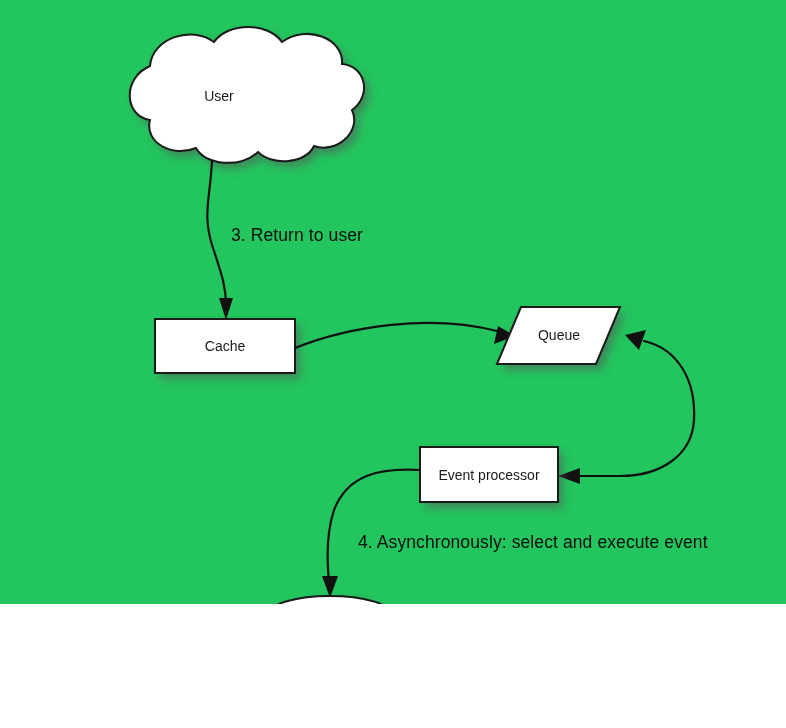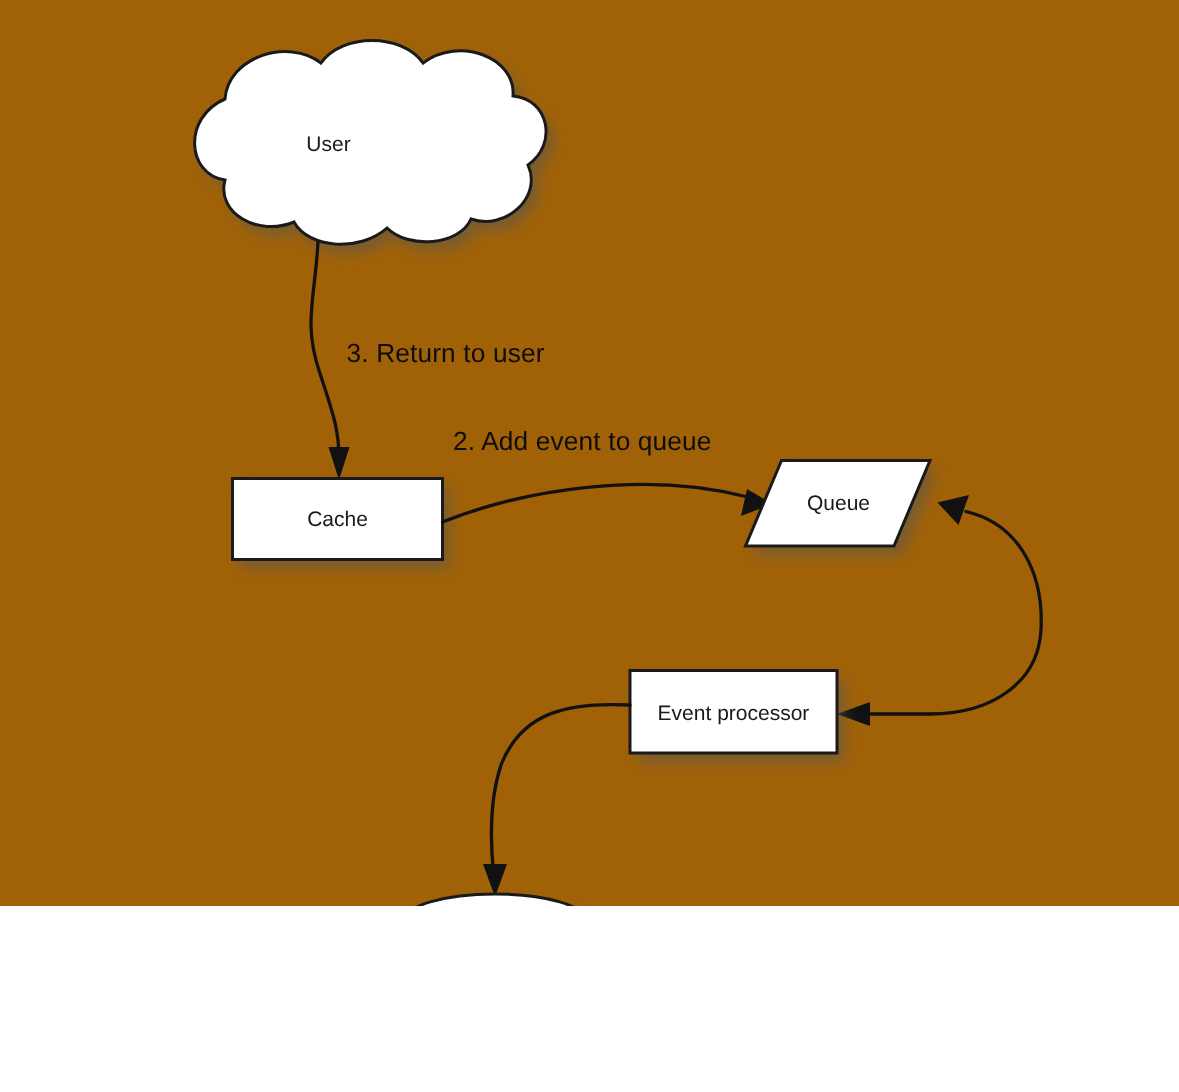--- a/index.html
+++ b/index.html
@@ -9,21 +9,21 @@
     background: #ffffff;
   }
   body {
     font-family: "Liberation Sans", sans-serif;
     color: #000000;
   }
   #canvas {
     position: relative;
     width: 786px;
     height: 604px;
-    background: #a16207;
+    background: #22c55e;
     overflow: hidden;
   }
   #diagram-svg {
     position: absolute;
     left: 0;
     top: 0;
     width: 786px;
     height: 728px;
   }
   .shape-fill {
@@ -162,18 +162,18 @@
                L 269 680
                A 61 18 0 0 0 391 680
                L 391 614"></path>
       <ellipse class="shape-stroke shape-fill" cx="330" cy="614" rx="61" ry="18" style="fill:#ffffff;stroke:#1a1a1a;stroke-width:2;"></ellipse>
       <text class="node-label" x="330" y="655">DB</text>
     </g>
 
   </svg>
 
 
-  <div class="step-label" id="label-step-2">2. Add event to queue</div>
 
   <div class="step-label" id="label-step-3">3. Return to user</div>
 
+  <div class="step-label" id="label-step-4">4. Asynchronously: select and execute event</div>
 
 </div>
 
 </body></html>

